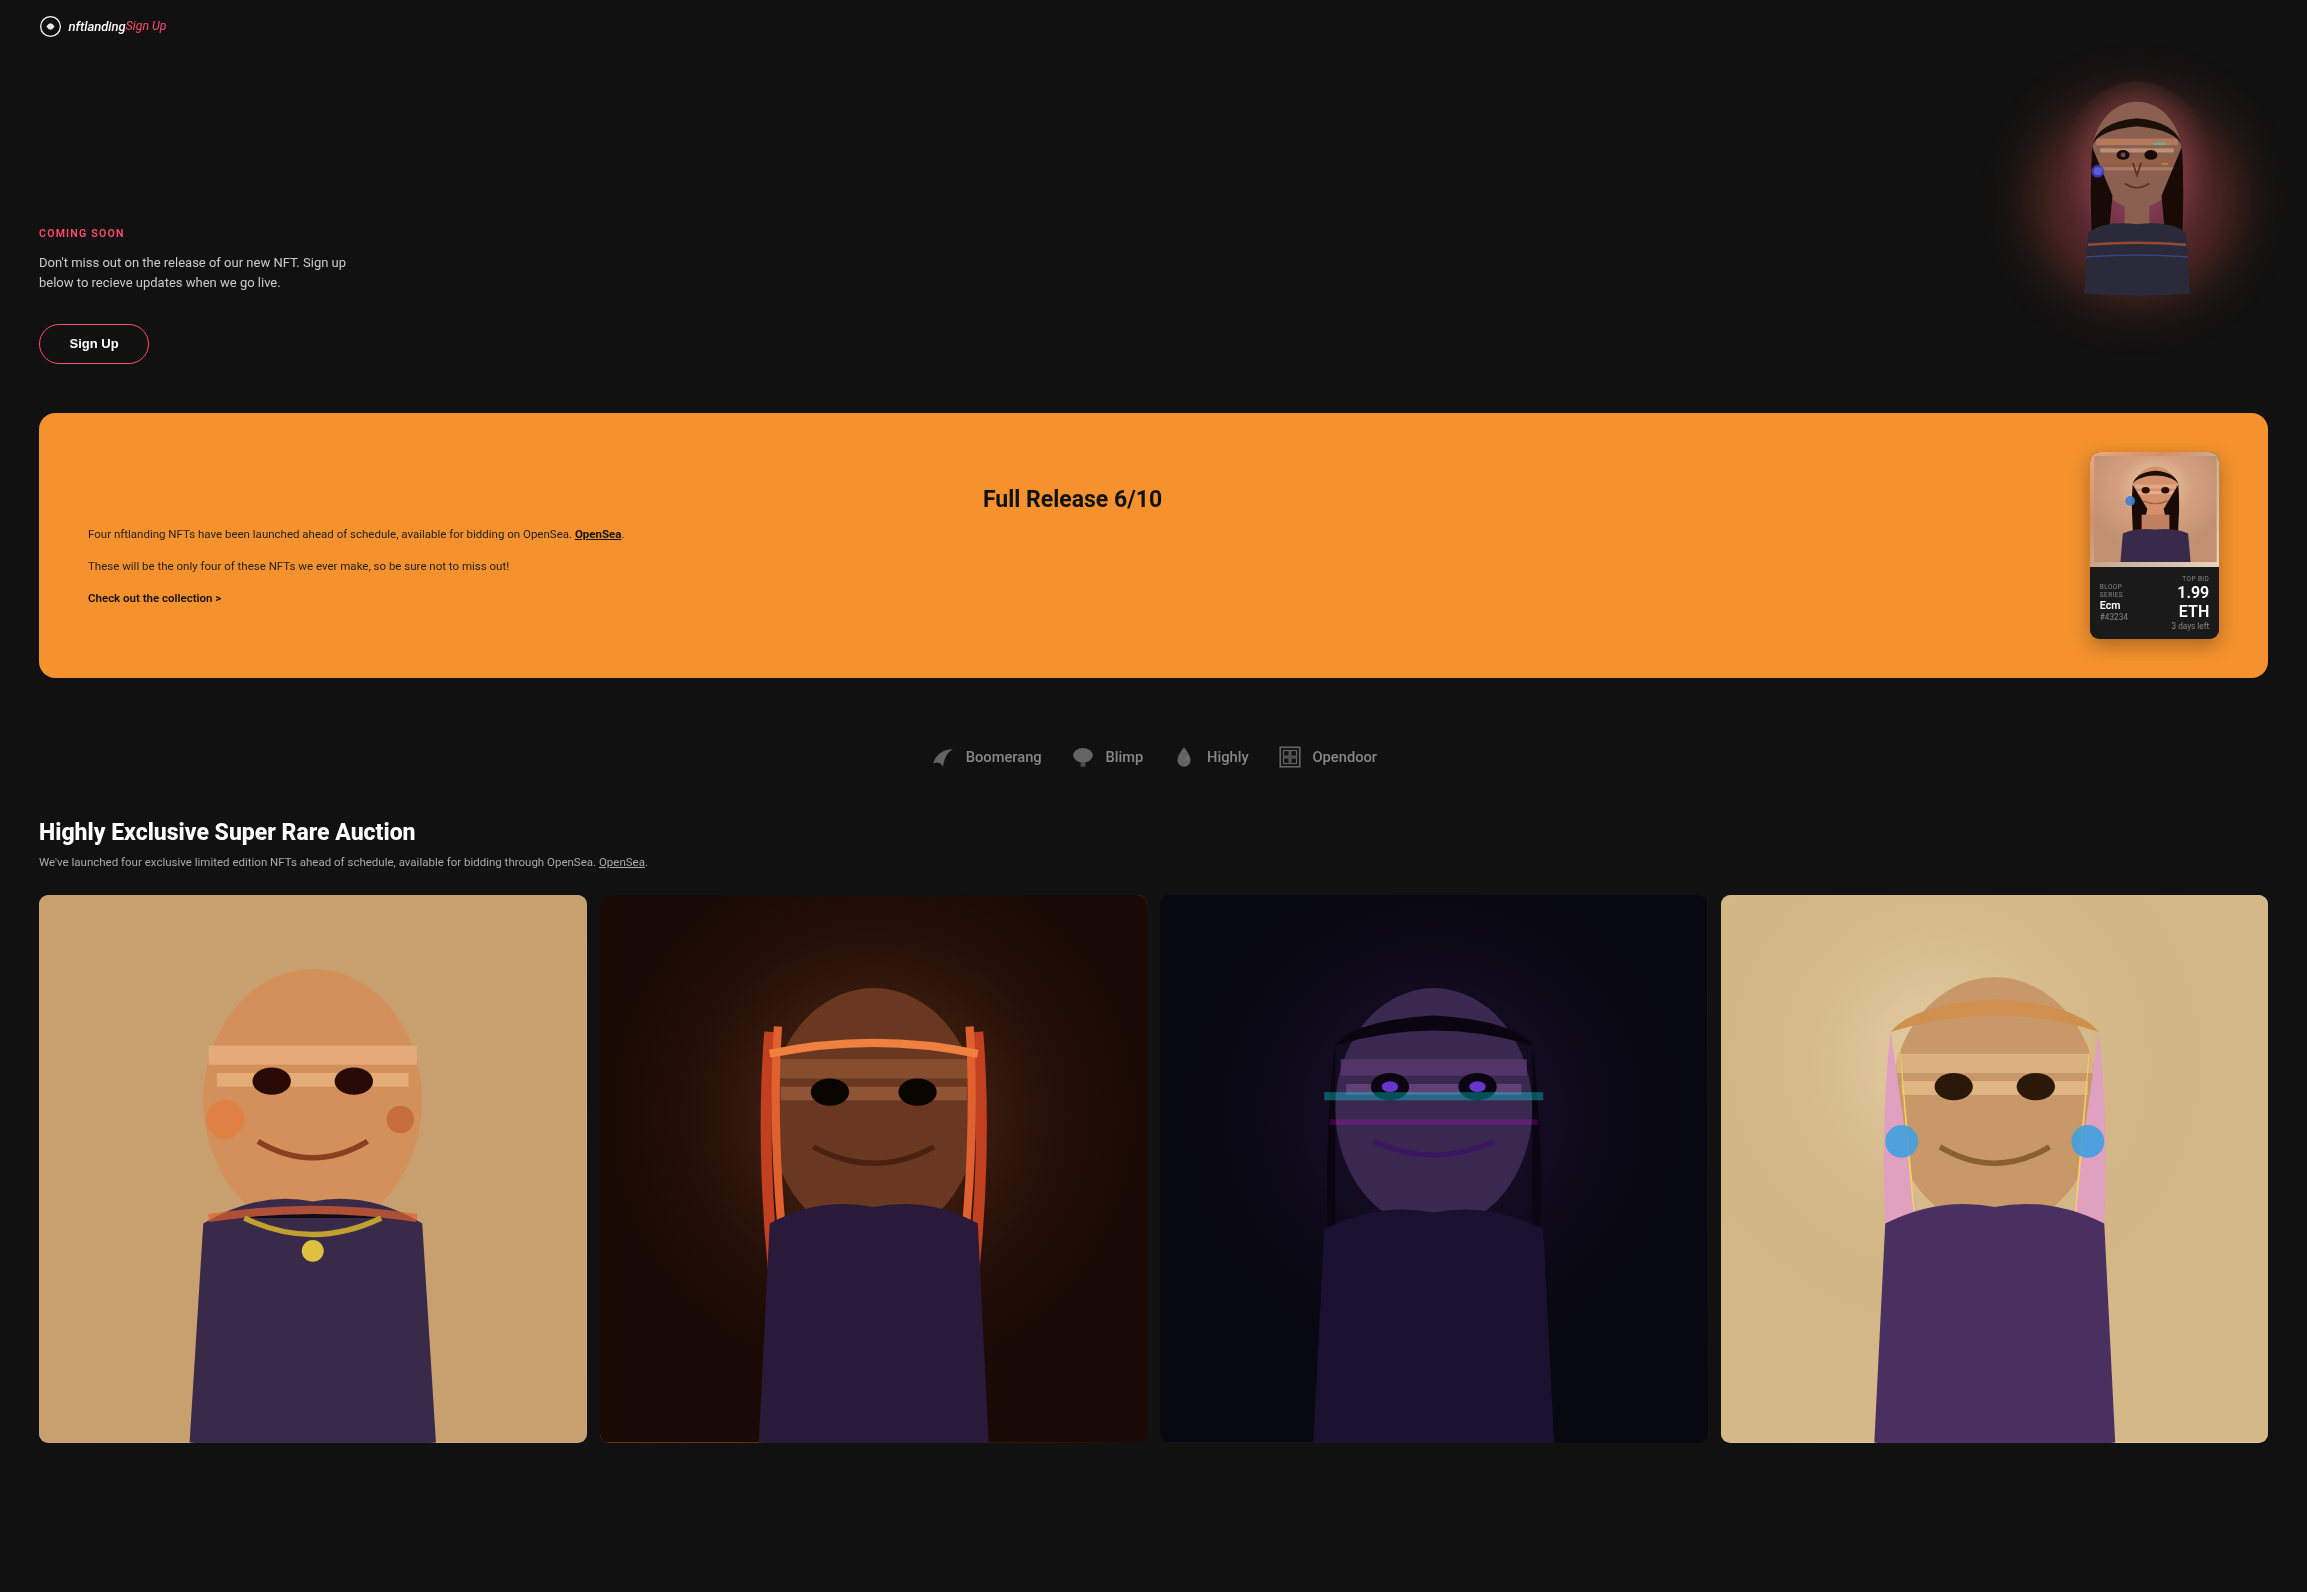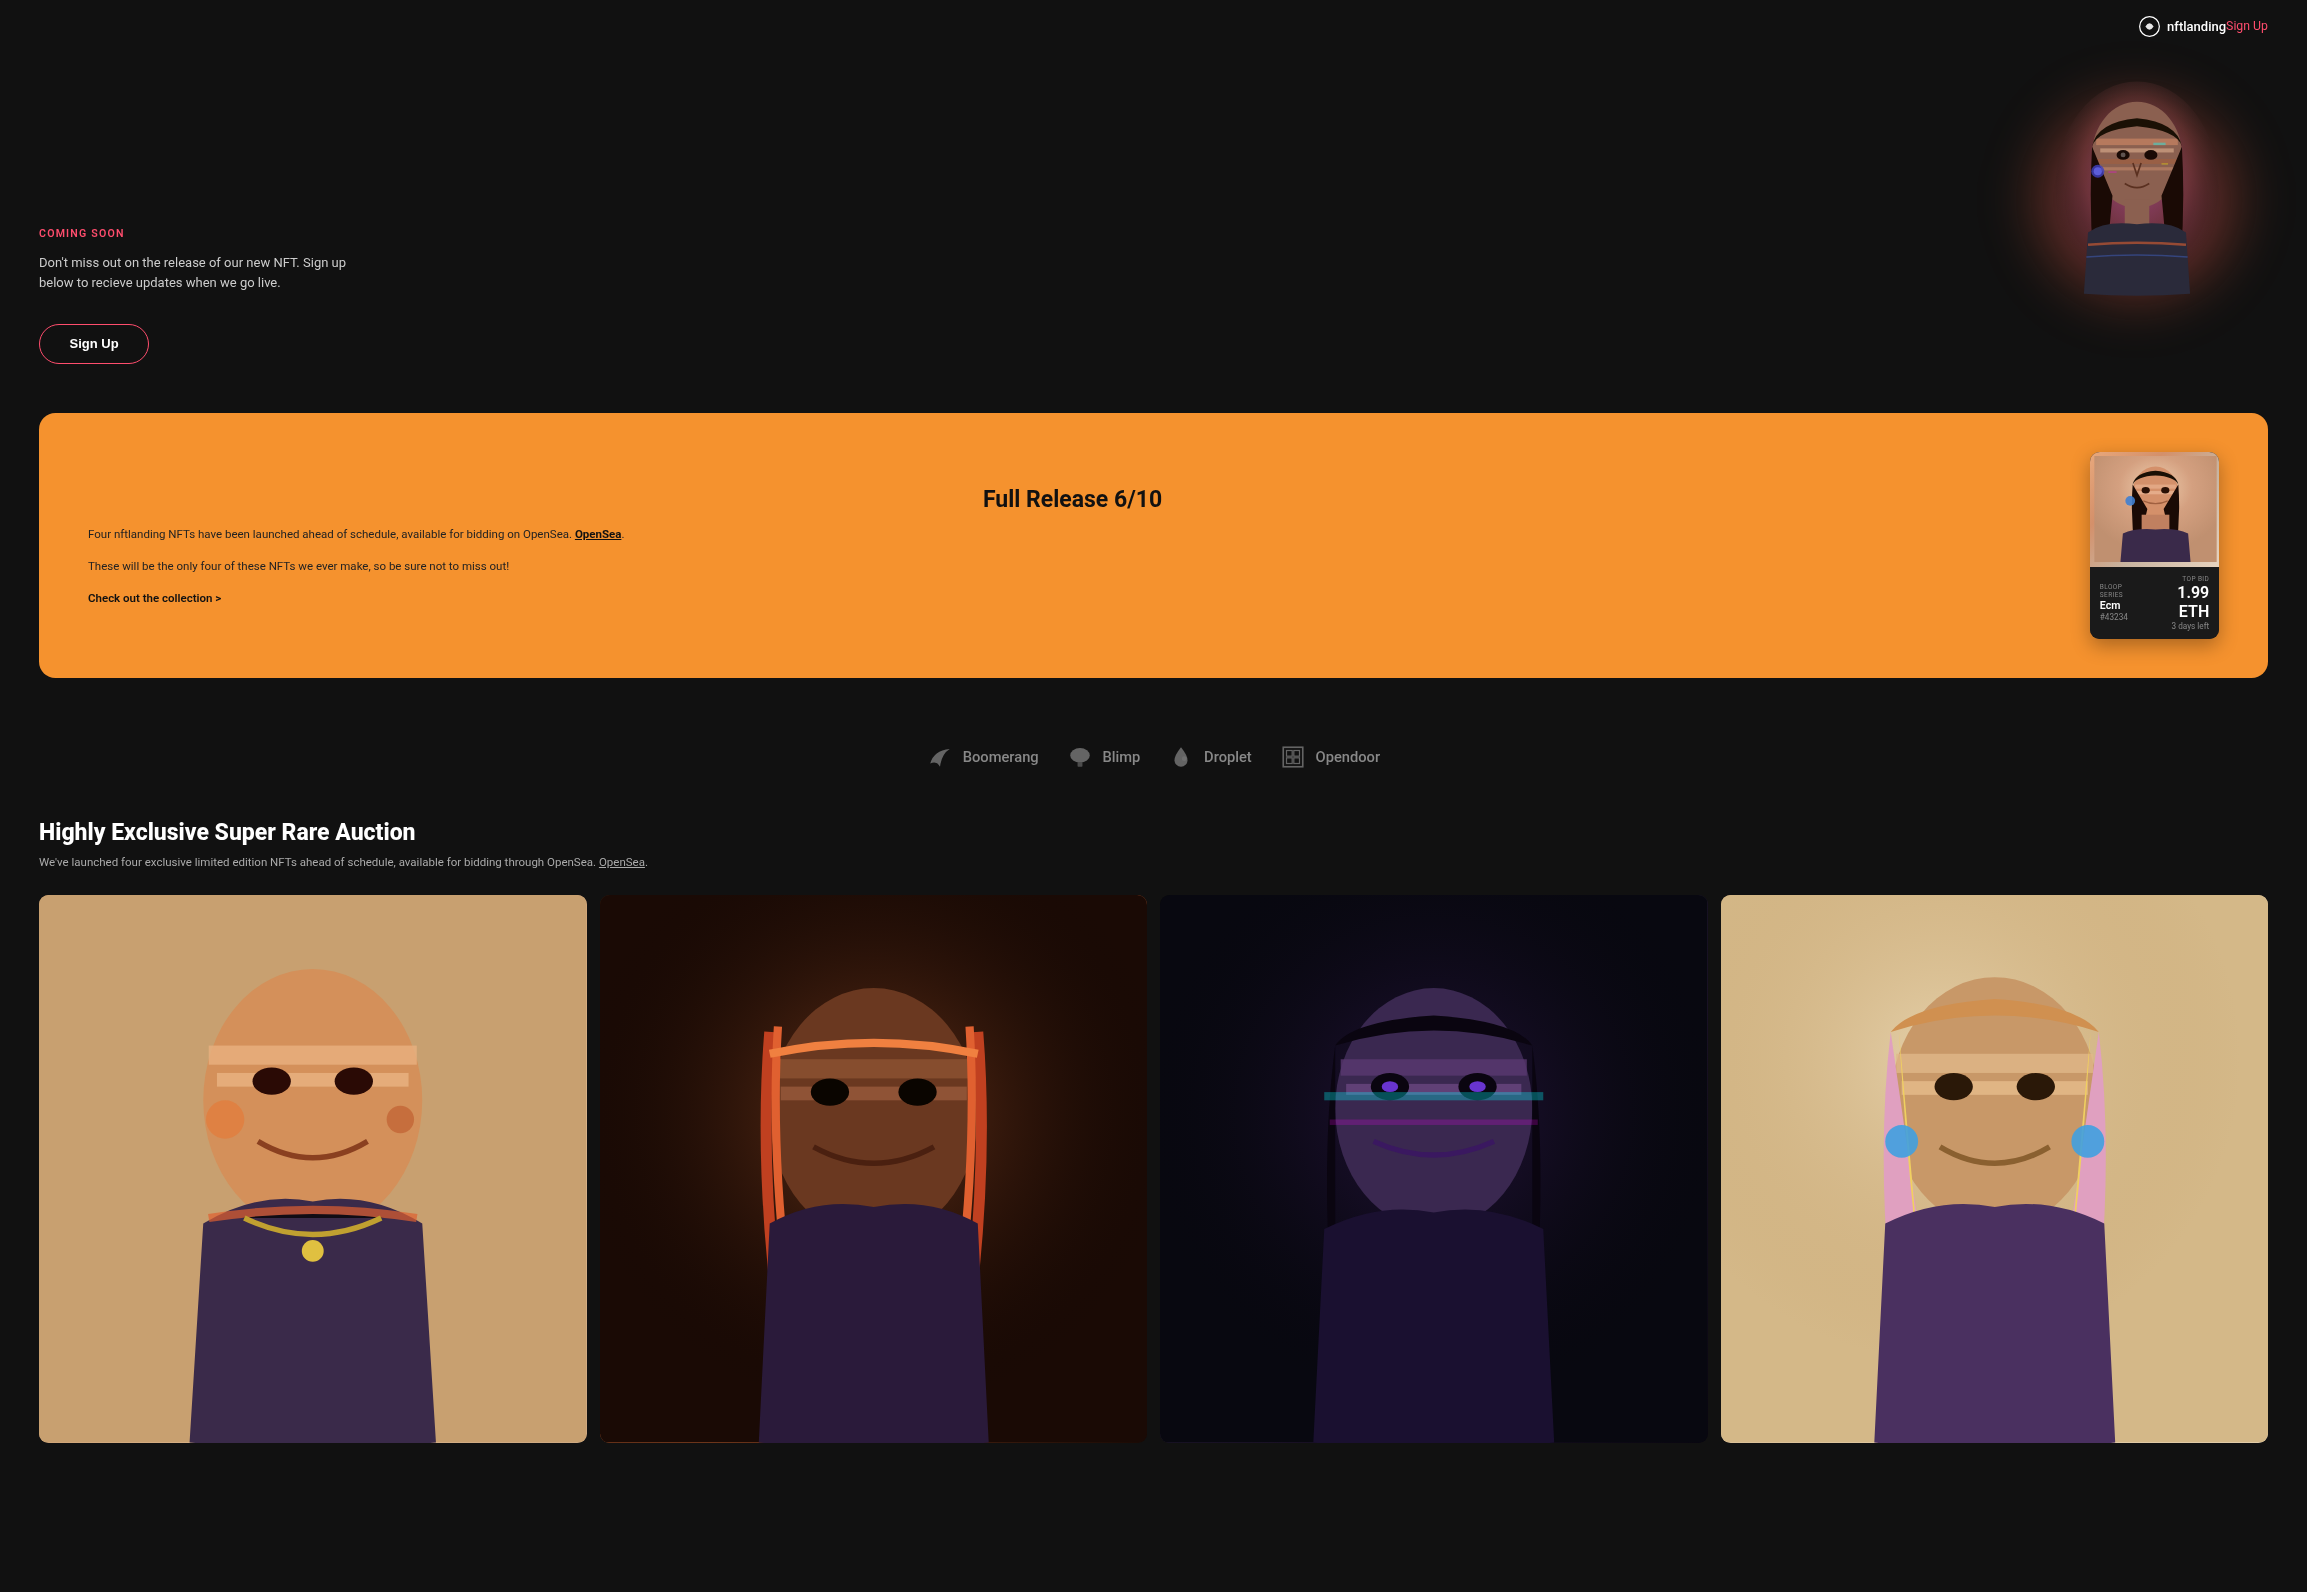--- a/index.html
+++ b/index.html
@@ -7,24 +7,25 @@
       background-color: #111111;
       color: #ffffff;
       font-family: -apple-system, BlinkMacSystemFont, 'Segoe UI', Roboto, sans-serif;
       min-height: 100vh;
       overflow-x: hidden;
     }
 
     
     nav {
       display: flex;
-      justify-content: flex-end;
+      justify-content: flex-start;
       align-items: center;
       padding: 14.7px 39px;
       position: relative;
+      font-style: italic;
     }
     .nav-logo {
       display: flex;
       align-items: center;
       gap: 6.5px;
       font-size: 13px;
       color: #fff;
       font-weight: 500;
     }
     .nav-logo-icon {
@@ -409,21 +410,21 @@
       <ellipse cx="16" cy="14" rx="12" ry="9" fill="#888"></ellipse>
       <rect x="13" y="22" width="6" height="6" rx="1" fill="#666"></rect>
     </svg>
     <span>Blimp</span>
   </div>
   <div class="partner-item">
     <svg class="partner-icon" viewBox="0 0 32 32" fill="none">
       <path d="M16 4 Q24 14 24 20 A8 8 0 0 1 8 20 Q8 14 16 4Z" fill="#888"></path>
       <circle cx="20" cy="18" r="3" fill="#aaa" opacity="0.5"></circle>
     </svg>
-    <span>Droplet</span>
+    <span>Highly</span>
   </div>
   <div class="partner-item">
     <svg class="partner-icon" viewBox="0 0 32 32" fill="none">
       <rect x="4" y="4" width="24" height="24" stroke="#888" stroke-width="2" fill="none"></rect>
       <rect x="8" y="8" width="7" height="7" stroke="#888" stroke-width="1.5" fill="none"></rect>
       <rect x="17" y="8" width="7" height="7" stroke="#888" stroke-width="1.5" fill="none"></rect>
       <rect x="8" y="17" width="7" height="7" stroke="#888" stroke-width="1.5" fill="none"></rect>
       <rect x="17" y="17" width="7" height="7" stroke="#888" stroke-width="1.5" fill="none"></rect>
     </svg>
     <span>Opendoor</span>

